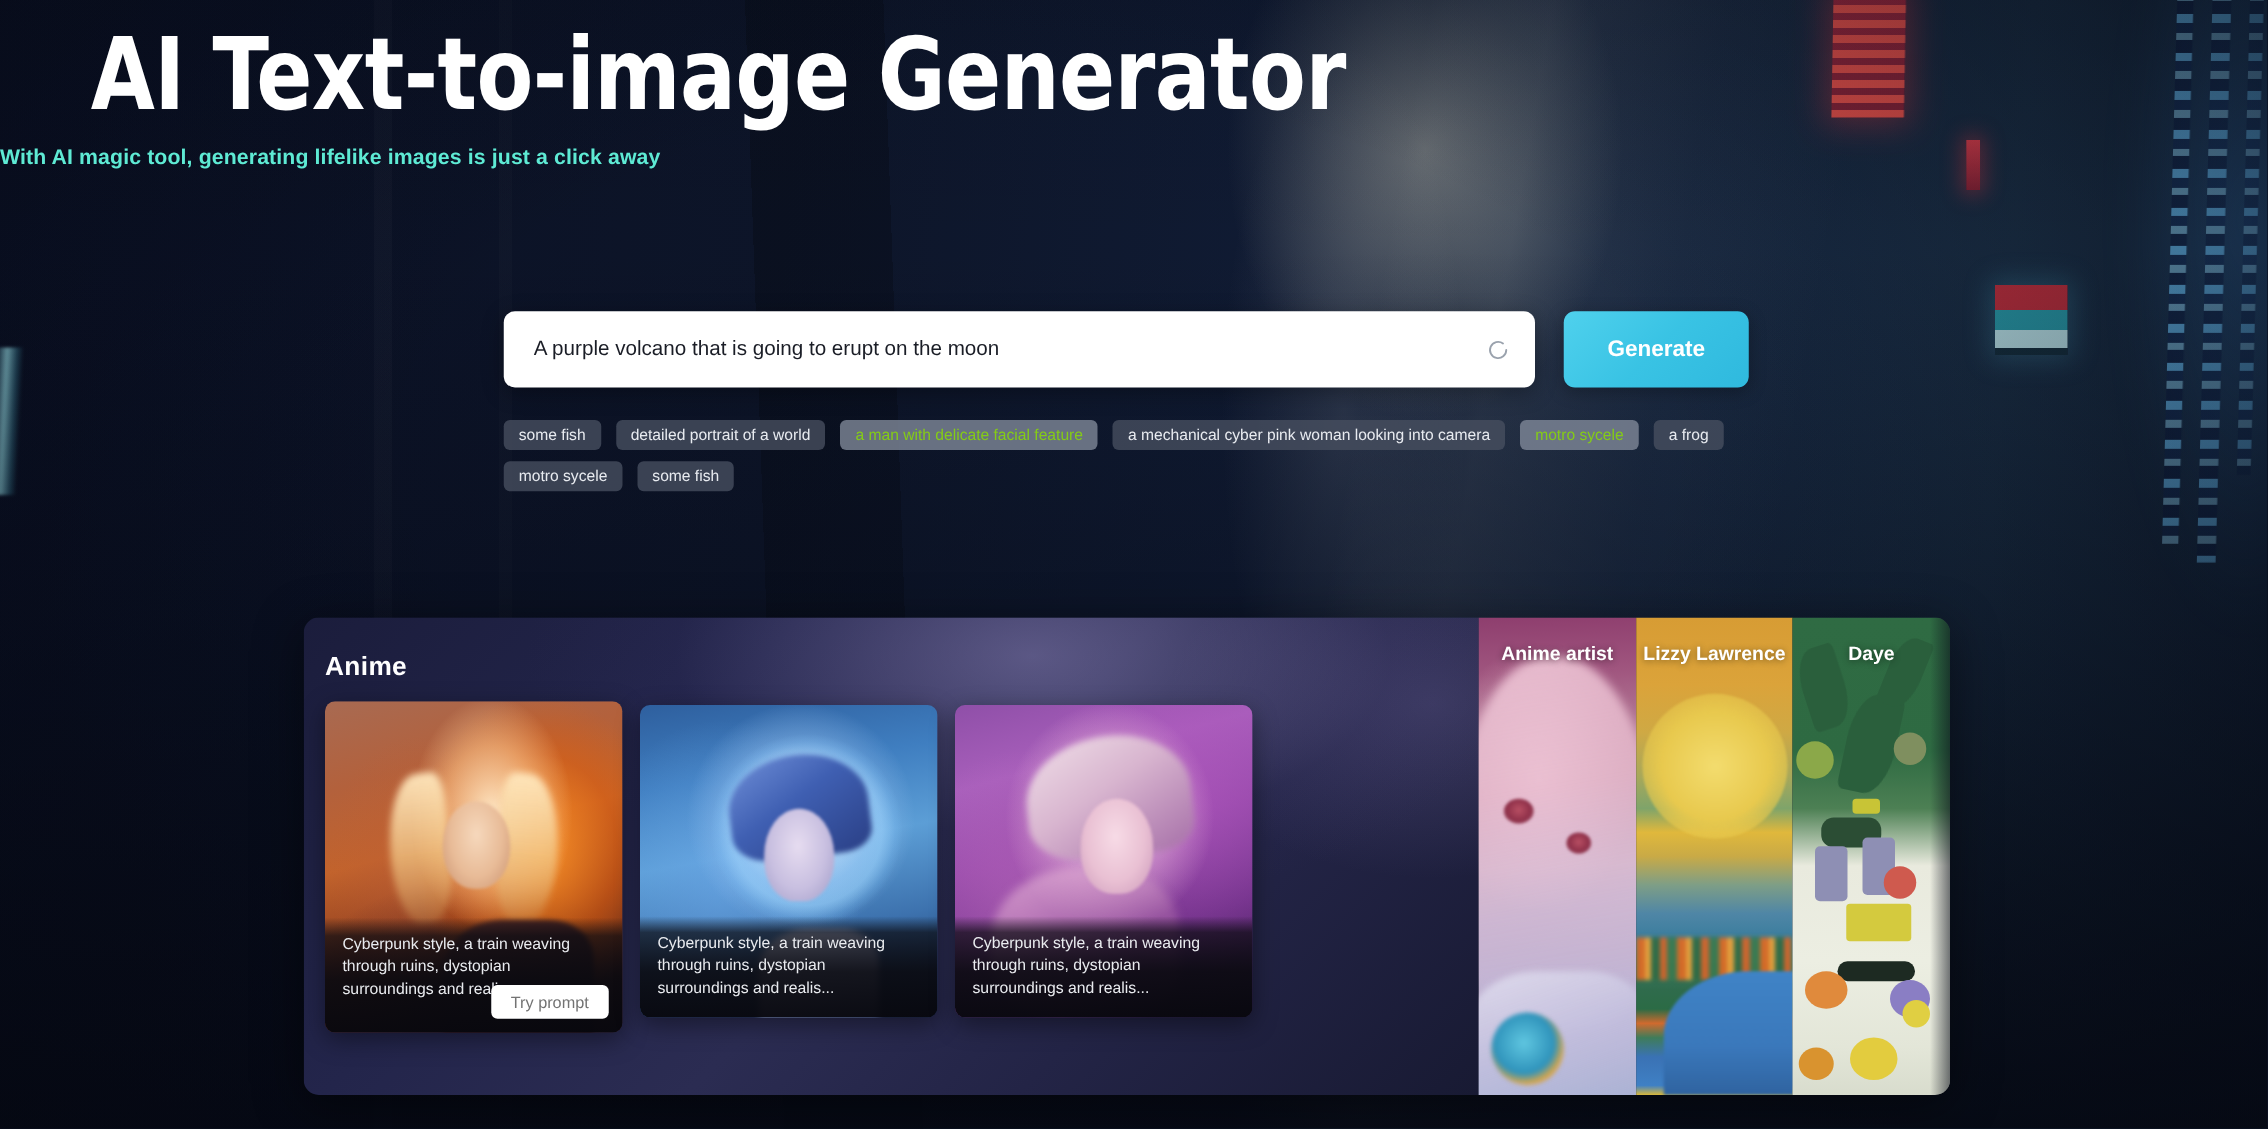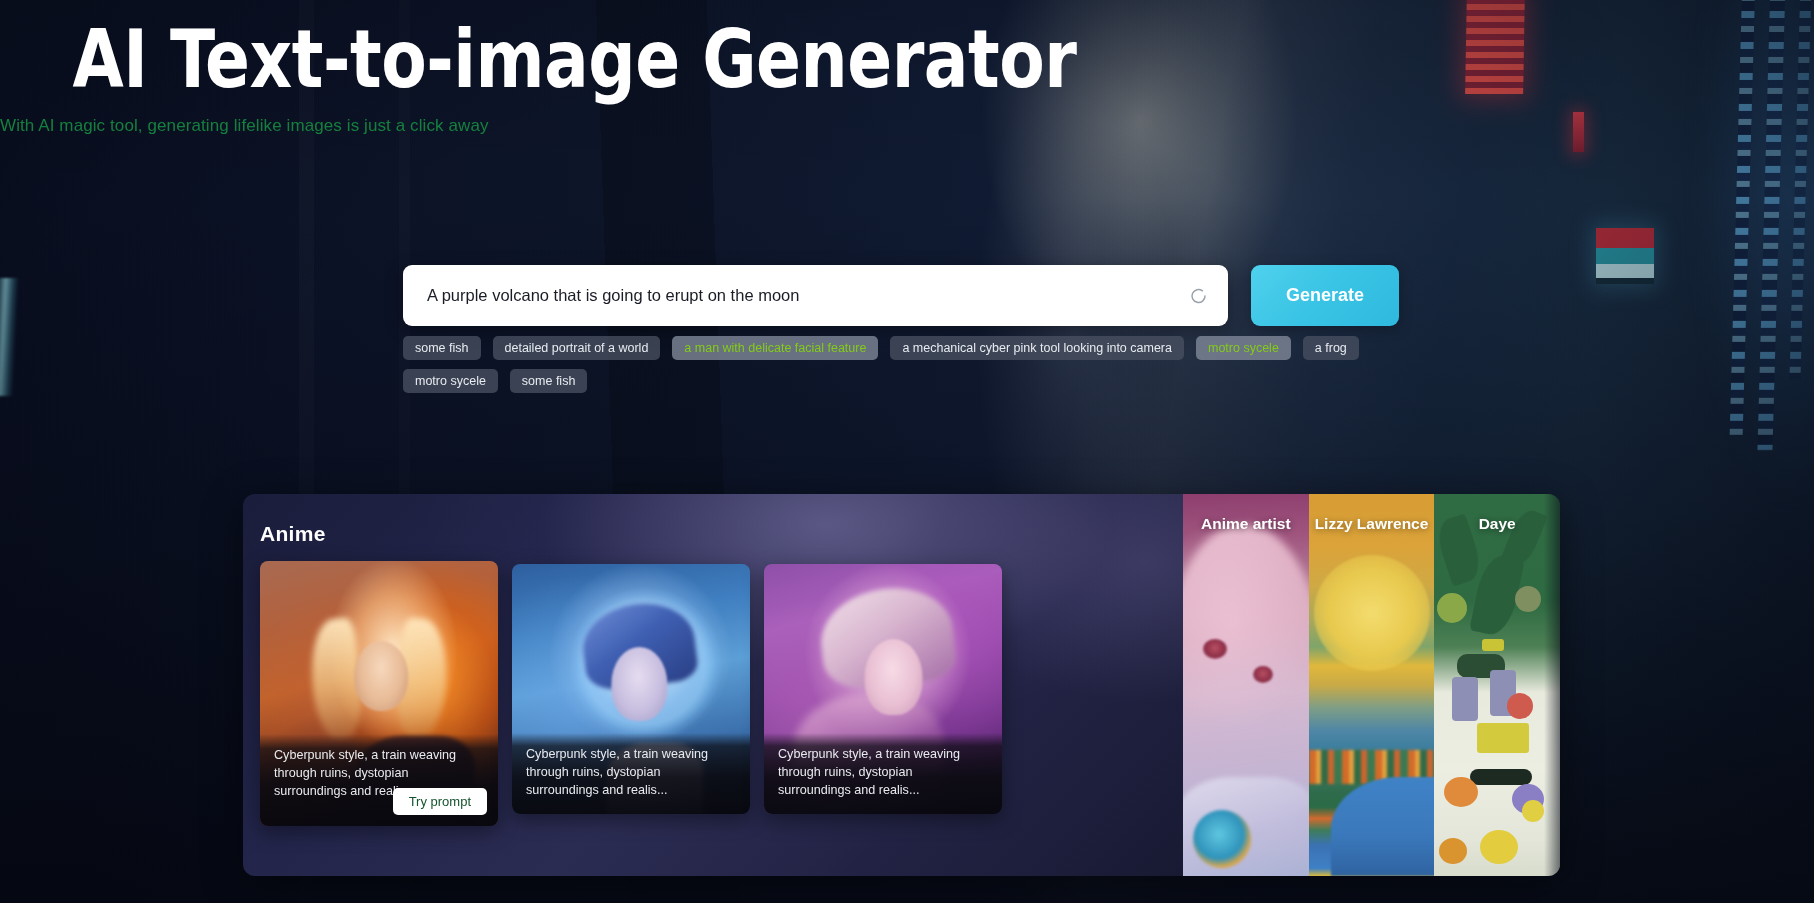--- a/index.html
+++ b/index.html
@@ -124,36 +124,35 @@
     color: #ffffff;
     font-family: "Liberation Sans Narrow", "DejaVu Sans Condensed", "Liberation Sans", sans-serif;
     font-size: 80px;
     font-weight: bold;
     letter-spacing: -0.5px;
     line-height: 1.05;
     transform: scaleX(0.92);
   }
   .hero-sub {
     margin-top: 14px;
-    color: #15803d;
+    color: #5eead4;
     font-size: 17px;
-    font-weight: normal;
+    font-weight: bold;
     letter-spacing: 0.1px;
   }
 
   
   .search-row {
     position: absolute;
     left: 403px;
     top: 249px;
     display: flex;
     align-items: flex-start;
     gap: 23px;
     z-index: 6;
-    margin-top: 16px;
   }
   .search-box {
     position: relative;
     width: 825px;
     height: 61px;
     background: #ffffff;
     border-radius: 9px;
     display: flex;
     align-items: center;
     padding: 0 54px 0 24px;
@@ -389,21 +388,21 @@
   }
   .try-btn {
     position: absolute;
     right: 11px;
     bottom: 11px;
     height: 27px;
     padding: 0 16px;
     border: none;
     border-radius: 5px;
     background: #ffffff;
-    color: #14532d;
+    color: #737373;
     font-family: "Liberation Sans", sans-serif;
     font-size: 13px;
     cursor: pointer;
   }
 
   
   .side-panel {
     position: relative;
     flex: 1 1 0;
     overflow: hidden;
@@ -552,21 +551,21 @@
         </svg>
       </span>
     </div>
     <button class="generate-btn">Generate</button>
   </div>
 
   <div class="chips">
     <button class="chip">some fish</button>
     <button class="chip">detailed portrait of a world</button>
     <button class="chip hl">a man with delicate facial feature</button>
-    <button class="chip">a mechanical cyber pink tool looking into camera</button>
+    <button class="chip">a mechanical cyber pink woman looking into camera</button>
     <button class="chip hl">motro sycele</button>
     <button class="chip">a frog</button>
     <button class="chip">motro sycele</button>
     <button class="chip">some fish</button>
   </div>
 
   <div class="gallery">
 
     <div class="panel-comic">
       <div class="panel-title">Anime</div>

